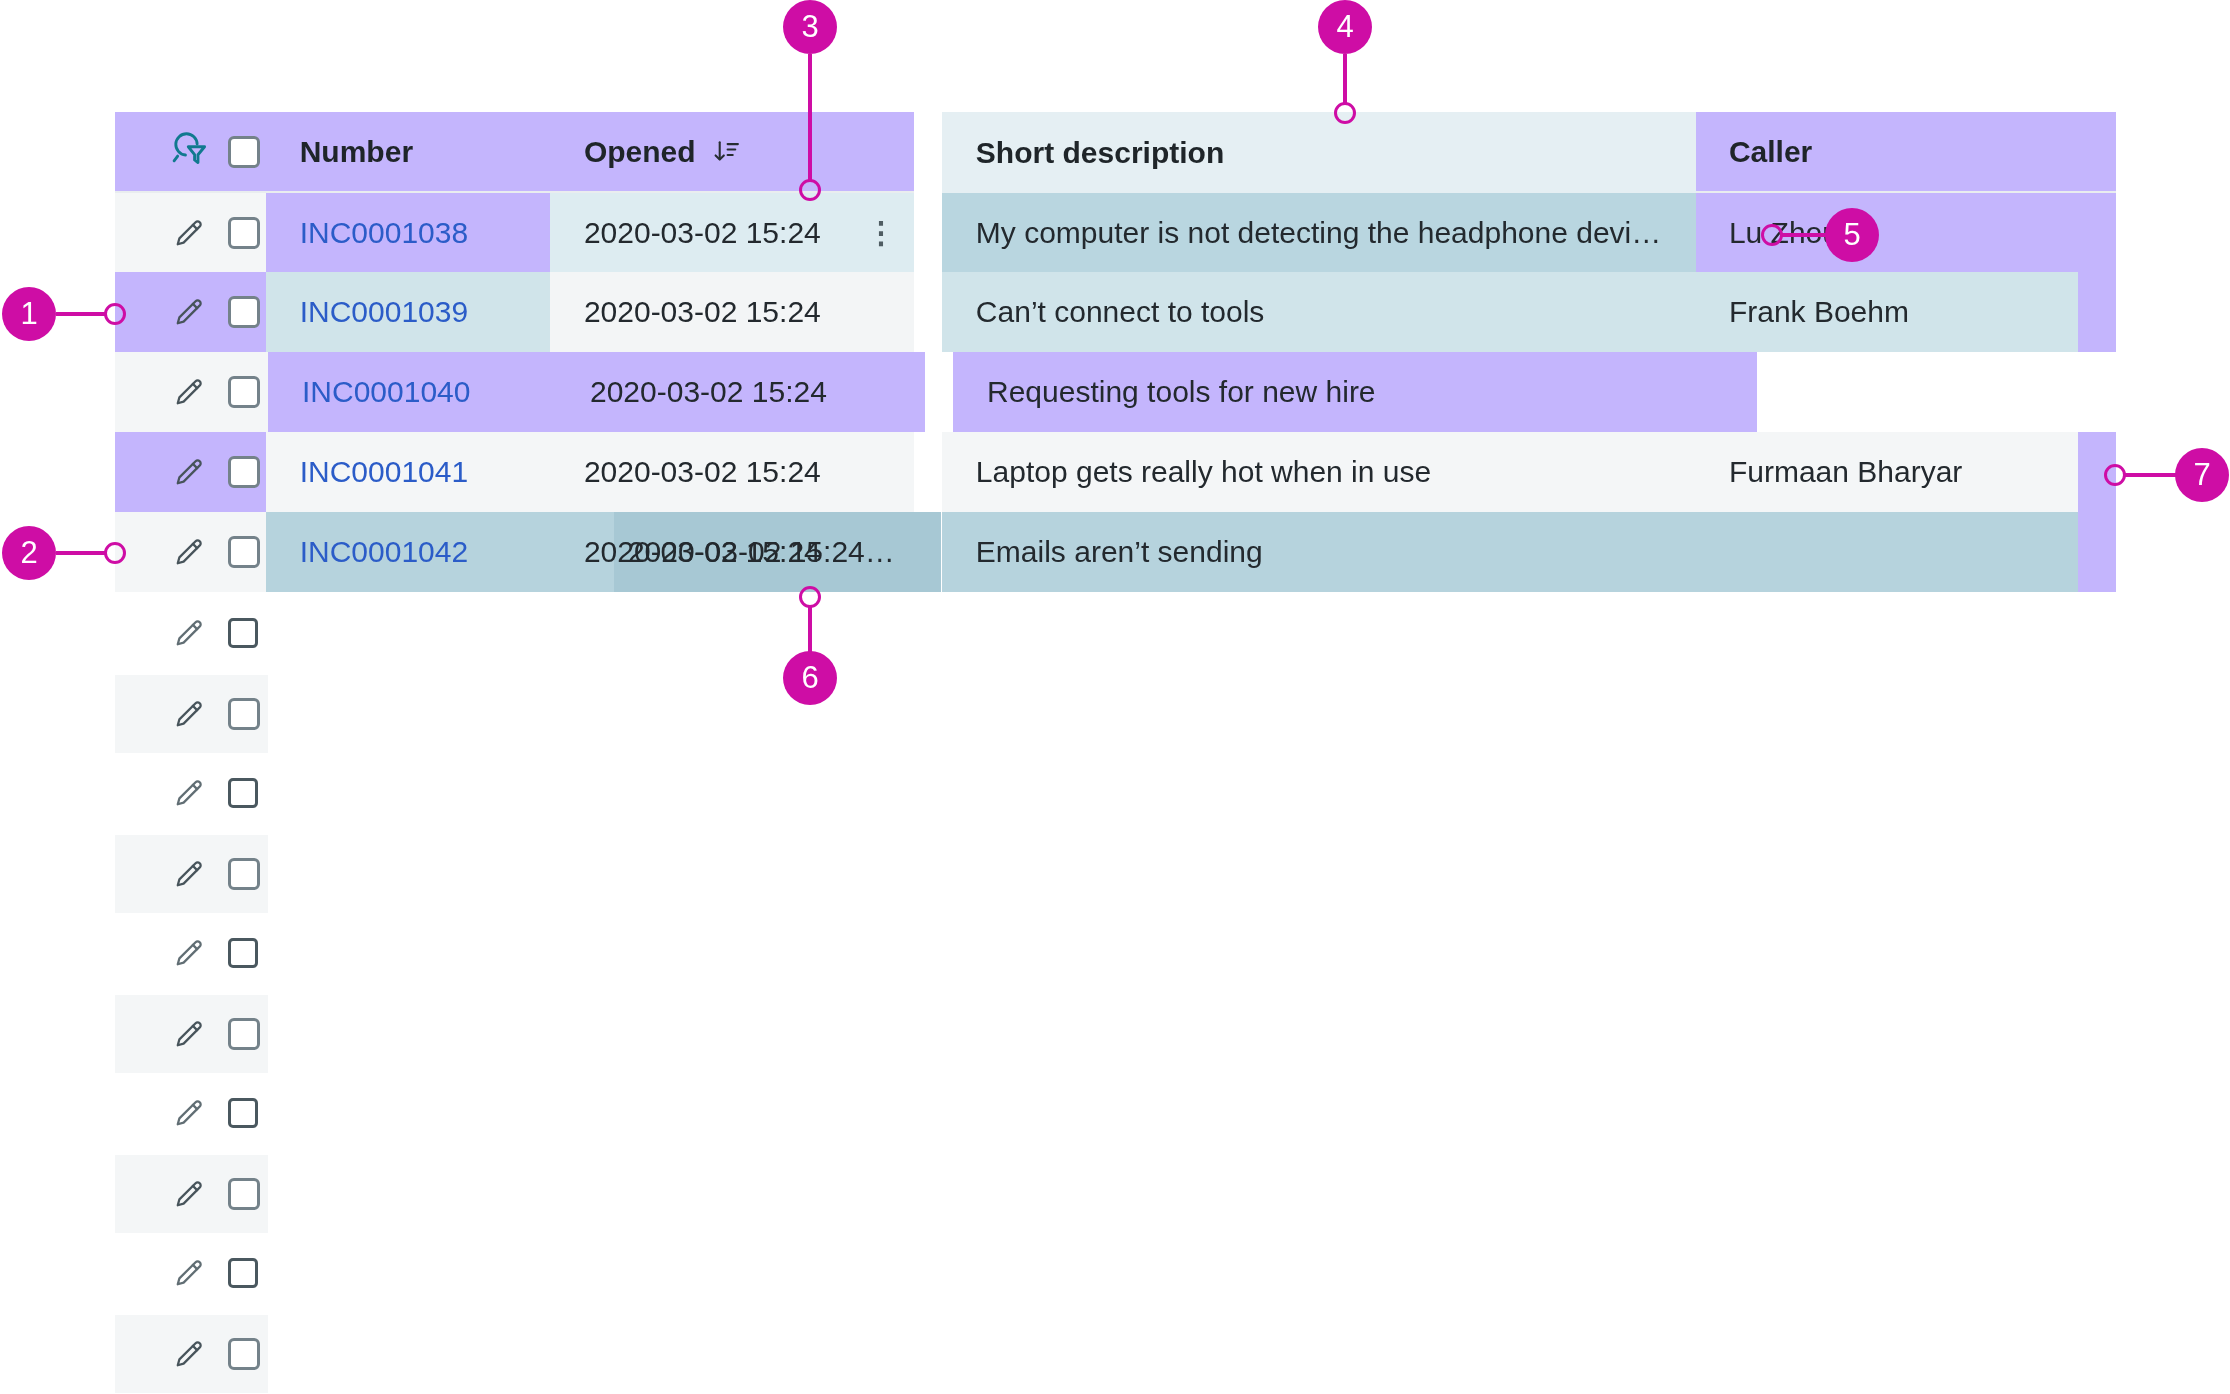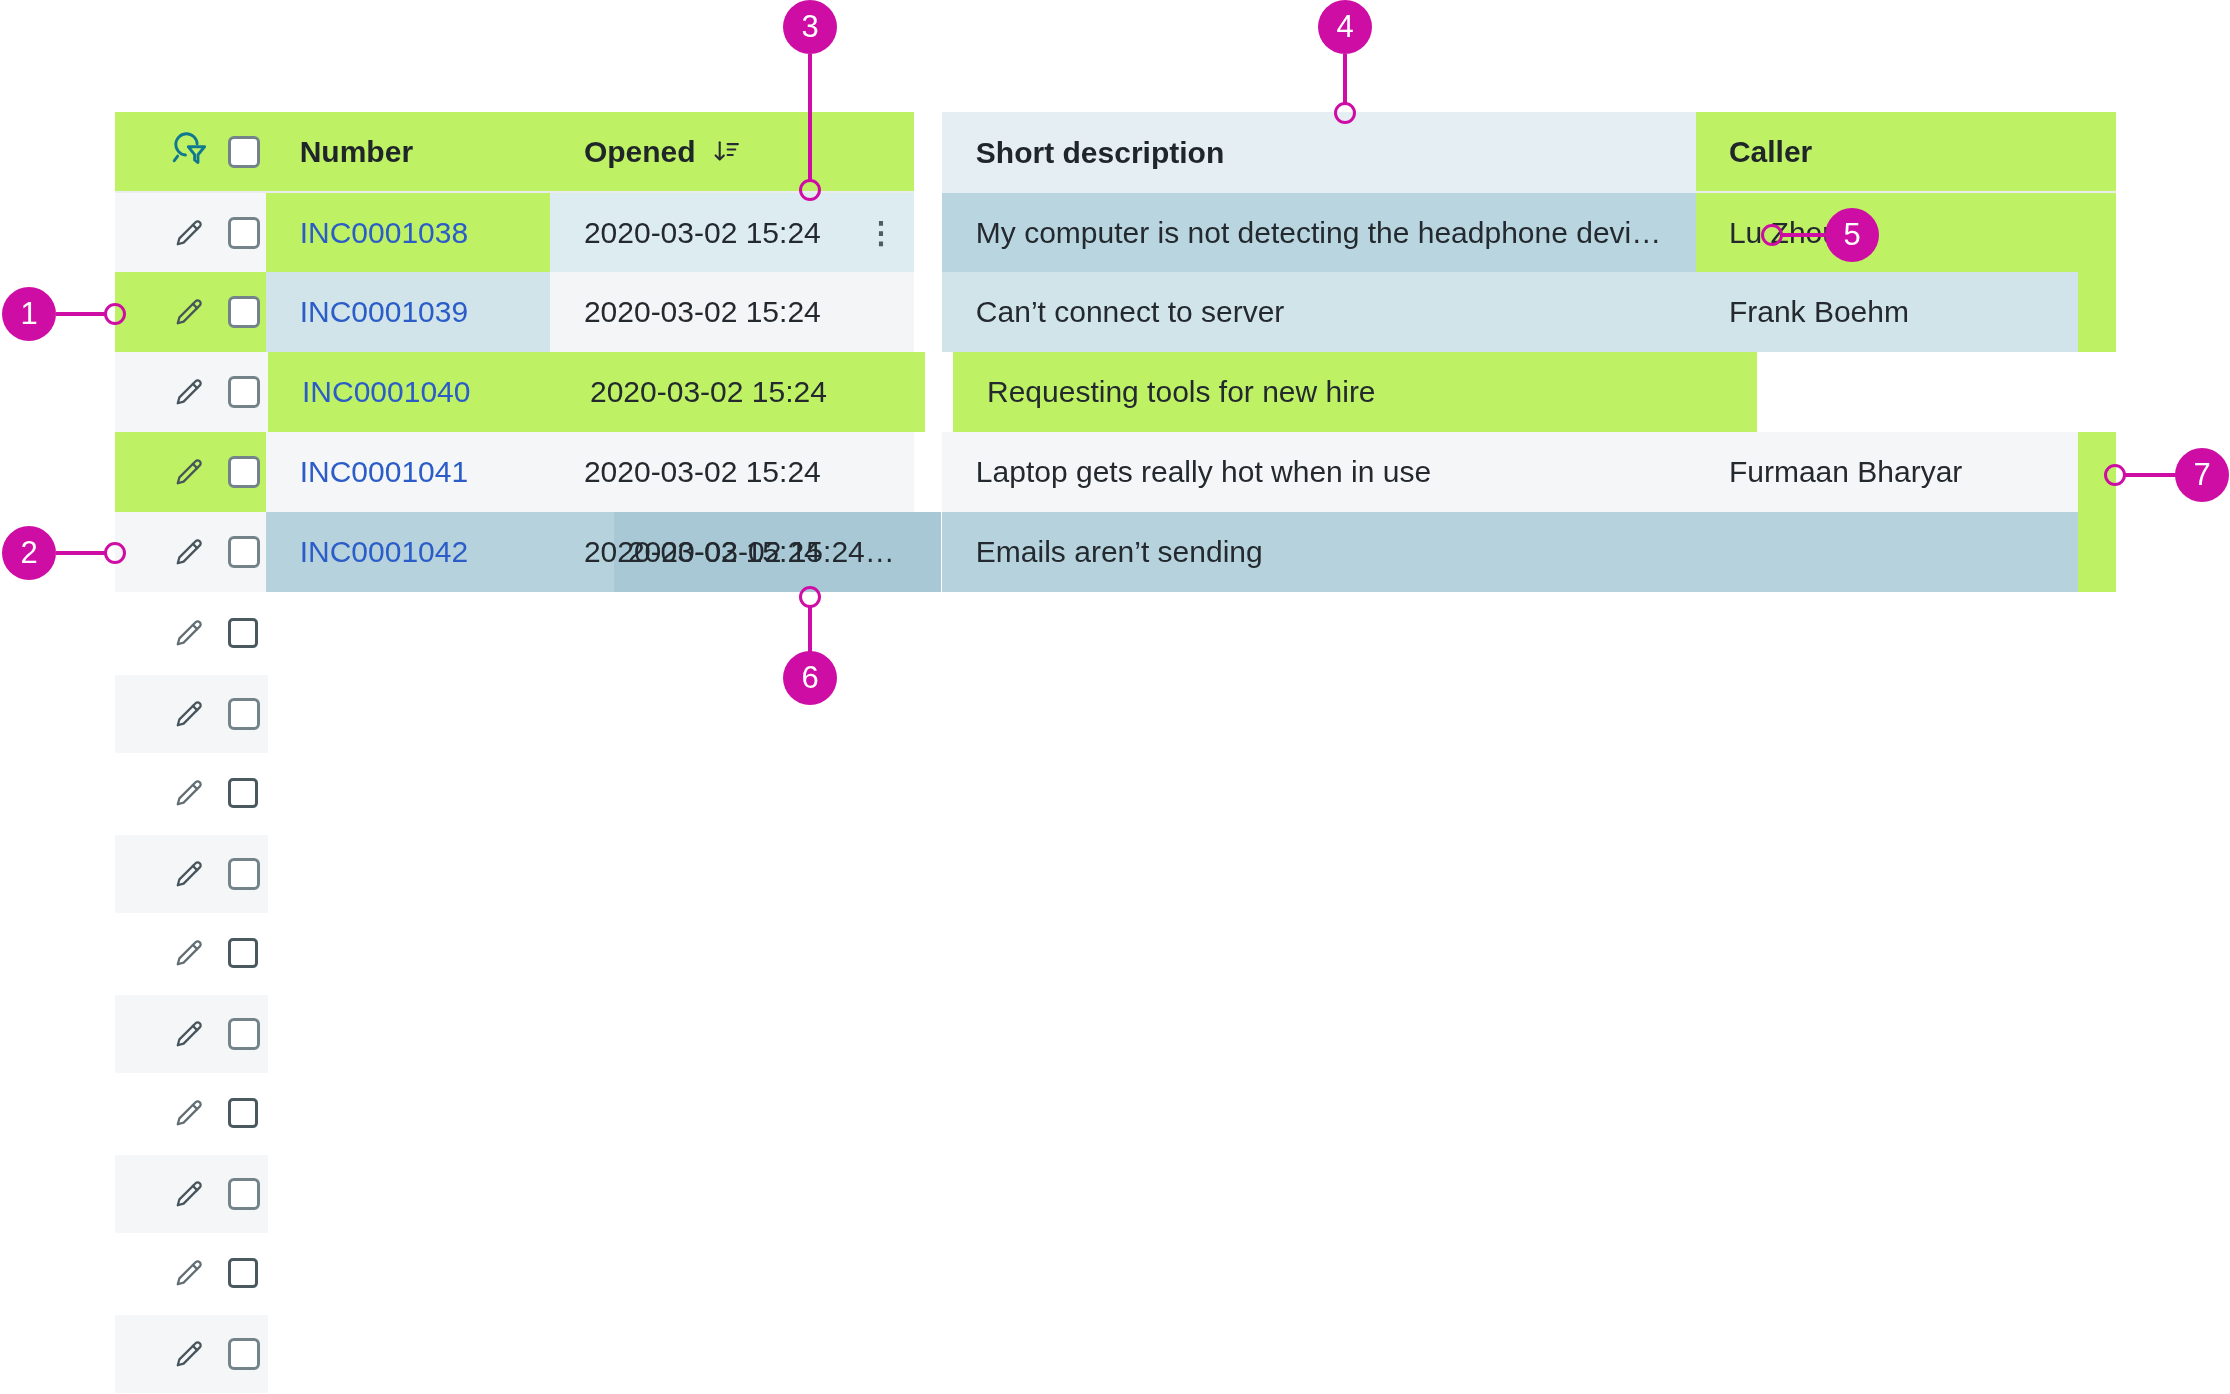--- a/index.html
+++ b/index.html
@@ -4,21 +4,21 @@
 <style>
   html,body{margin:0;padding:0;background:#ffffff;}
   .stage{position:relative;width:2230px;height:1394px;overflow:hidden;background:#ffffff;
          font-family:"Liberation Sans", sans-serif;color:#23292e;}
   
   .sn-table{position:absolute;left:115px;top:112px;width:2001px;}
   .row{display:flex;height:80px;}
   .row.header{height:81px;}
   .row.r1{height:79px;}
   .cell{box-sizing:border-box;position:relative;display:flex;align-items:center;
-        padding-left:34px;white-space:nowrap;font-size:30px;background:#bef264;}
+        padding-left:34px;white-space:nowrap;font-size:30px;background:#c4b5fd;}
   .c-tools{width:153px;padding-left:0;}
   .c-number{width:288px;}
   .c-opened{width:369px;}
   .c-desc{width:765px;margin-left:28px;}
   .c-caller{width:387px;padding-left:33px;}
   .c-gutter{width:39px;padding-left:0;}
   .row.header .cell{font-weight:700;color:#1f2529;border-bottom:2px solid #e9edef;}
   .row.header .c-desc{background:#e5eff3;border-bottom:none;}
   .num-link{color:#2b5cc8;}
   
@@ -125,21 +125,21 @@
           </svg>
           <div class="checkbox"></div>
         </div>
     <div class="cell c-number">
           <span class="num-link">INC0001039</span>
         </div>
     <div class="cell c-opened">
           <span>2020-03-02 15:24</span>
         </div>
     <div class="cell c-desc">
-          <span>Can’t connect to server</span>
+          <span>Can’t connect to tools</span>
         </div>
     <div class="cell c-caller">
           <span>Frank Boehm</span>
         </div>
     <div class="cell c-gutter"></div>
   </div>
       <div class="row st-default">
     <div class="cell c-tools">
           <svg class="pencil" style="color:#47545b" viewBox="0 0 24 24" fill="none" stroke="currentColor" stroke-width="1.5" stroke-linecap="round" stroke-linejoin="round">
             <path d="M4.5 19.5l1.1-3.9L16.4 4.8a1.9 1.9 0 0 1 2.7 0l.1.1a1.9 1.9 0 0 1 0 2.7L8.4 18.4 4.5 19.5z"></path>

